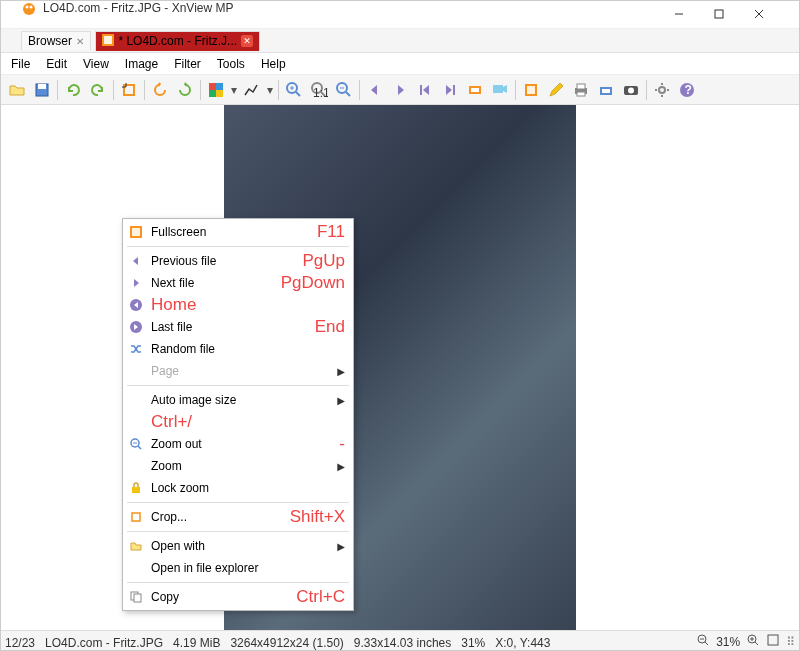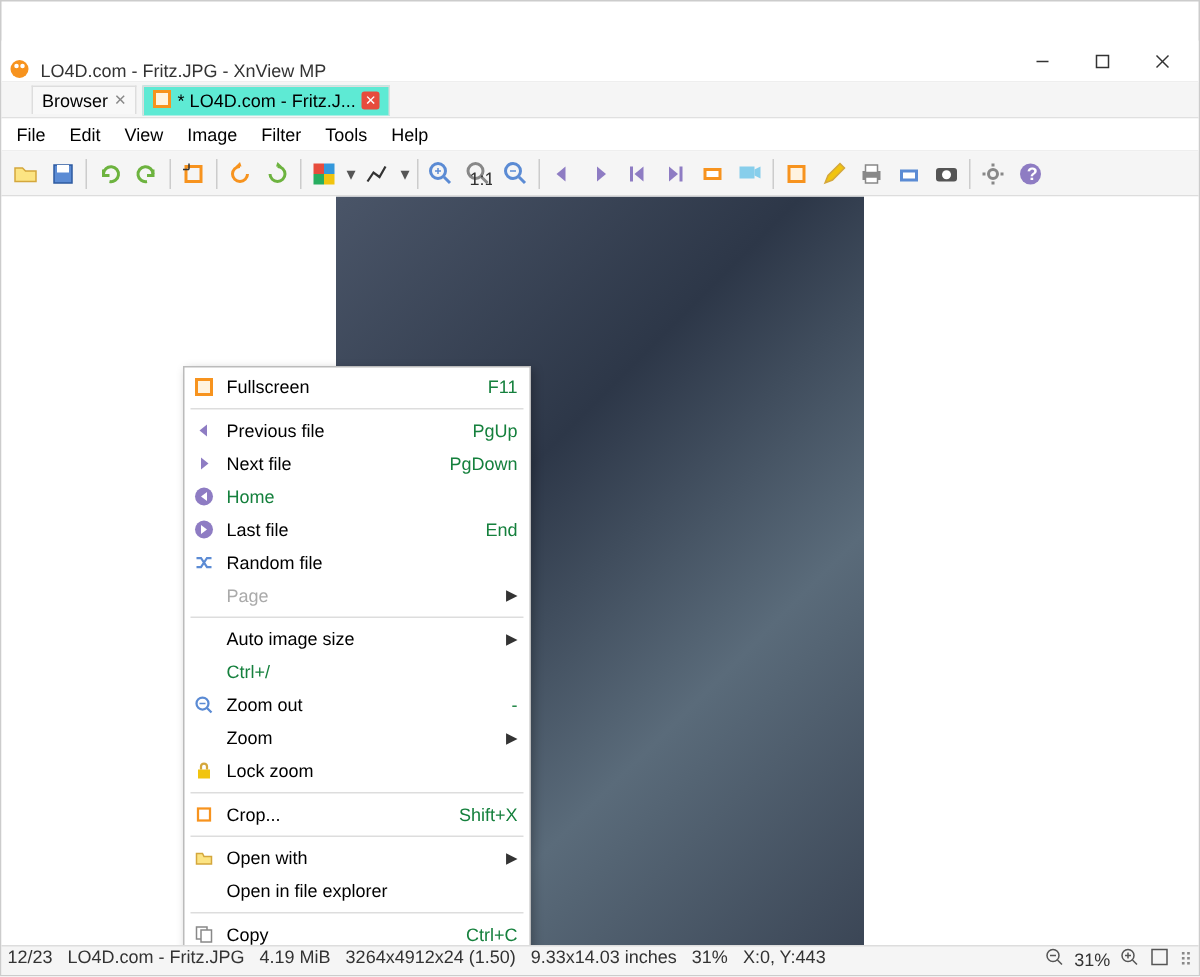--- a/index.html
+++ b/index.html
@@ -1,42 +1,42 @@
 <!DOCTYPE html>
 <html><head>
 <meta charset="utf-8">
 <style>
 * { margin: 0; padding: 0; box-sizing: border-box; font-family: "Segoe UI", Tahoma, sans-serif; font-size: 12px; }
 html, body { width: 800px; height: 651px; overflow: hidden; background: #fff; }
 .window { width: 100%; height: 100%; display: flex; flex-direction: column; border: 1px solid #ccc; }
-.titlebar { height: 28px; display: flex; align-items: flex-end; padding: 0 4px; background: #fff; border-bottom: 1px solid #eee; margin-top: 26px; }
+.titlebar { height: 28px; display: flex; align-items: flex-start; padding: 0 20px; background: #fff; border-bottom: 1px solid #eee; }
 .titlebar .app-icon { width: 16px; height: 16px; margin-right: 6px; }
 .titlebar .title { flex: 1; color: #333; font-size: 12px; }
 .win-btns { display: flex; gap: 0; }
 .win-btn { width: 40px; height: 26px; display: flex; align-items: center; justify-content: center; color: #555; }
 .tabbar { height: 24px; display: flex; align-items: center; background: #f5f5f5; padding: 0 20px; gap: 4px; border-bottom: 1px solid #e0e0e0; }
 .tab { display: flex; align-items: center; gap: 4px; padding: 2px 6px; background: #f8f8f8; border: 1px solid #ddd; border-bottom: none; font-size: 11px; }
 .tab .close { width: 12px; height: 12px; background: #e74c3c; color: #fff; display: flex; align-items: center; justify-content: center; font-size: 9px; border-radius: 2px; }
 .menubar { height: 22px; display: flex; align-items: center; padding: 0 2px; background: #fff; border-bottom: 1px solid #eee; }
 .menu-item { padding: 2px 8px; font-size: 12px; cursor: default; }
 .toolbar { height: 30px; display: flex; align-items: center; padding: 2px 4px; background: #f5f5f5; border-bottom: 1px solid #ddd; gap: 1px; }
 .tbtn { width: 24px; height: 24px; display: flex; align-items: center; justify-content: center; border-radius: 2px; text-decoration: underline; }
 .tbtn svg { width: 18px; height: 18px; }
 .tsep { width: 1px; height: 20px; background: #ccc; margin: 0 2px; }
 .tdrop { width: 10px; display:flex; align-items:center; justify-content:center; color:#555;}
 .viewport { flex: 1; position: relative; background: #fff; overflow: hidden; }
 .image-placeholder { position: absolute; left: 50%; top: 0; transform: translateX(-50%); width: 352px; height: 535px; background: linear-gradient(135deg,#4a5568 0%,#2d3748 35%,#5a6b7a 65%,#374151 100%); display:flex; align-items:center; justify-content:center; color:#aaa; font-size:11px;}
-.statusbar { height: 20px; display: flex; align-items: flex-start; background: #f5f5f5; border-top: 1px solid #ddd; font-size: 11px; color: #333; padding: 0 4px; gap: 10px; }
+.statusbar { height: 20px; display: flex; align-items: flex-end; background: #f5f5f5; border-top: 1px solid #ddd; font-size: 11px; color: #333; padding: 0 4px; gap: 10px; }
 .statusbar .spacer { flex: 1; }
 .ctx-menu { position: absolute; left: 121px; top: 113px; width: 232px; background: #fff; border: 1px solid #bbb; box-shadow: 2px 2px 6px rgba(0,0,0,0.25); padding: 2px 0; z-index: 100; }
 .ctx-item { display: flex; align-items: center; height: 22px; padding: 0 8px 0 4px; font-size: 12px; cursor: default; }
 .ctx-item.disabled { color: #aaa; }
 .ctx-icon { width: 18px; height: 18px; display: flex; align-items: center; justify-content: center; margin-right: 6px; }
 .ctx-label { flex: 1; }
-.ctx-shortcut { color: #15803d; font-size: 12px; }
+.ctx-shortcut { color: #ef4444; font-size: 17px; }
 .ctx-arrow { color: #333; font-size: 10px; margin-left: 6px; }
 .ctx-sep { height: 1px; background: #ddd; margin: 3px 4px; }
 .watermark { position: absolute; right: 8px; bottom: 22px; color: rgba(255,255,255,0.35); font-size: 26px; font-weight: bold; font-style: italic; letter-spacing: 1px; z-index: 50; pointer-events: none; }
 .sb-right { display:flex; align-items:center; gap:6px; }
 .sb-right svg{width:14px;height:14px;}
 </style>
 </head>
 <body>
 
 <div class="window">
@@ -68,21 +68,21 @@
           </svg>
         </div>
     </div>
   </div>
 
   <div class="tabbar">
     <div class="tab">
       <span>Browser</span>
       <span style="color:#888;font-size:10px;">✕</span>
     </div>
-    <div class="tab" style="background:#5eead4;justify-content:flex-end;">
+    <div class="tab" style="background:#b91c1c;justify-content:flex-end;">
       <span><svg width="12" height="12">
             <rect width="12" height="12" fill="#f7931e"></rect>
             <rect x="2" y="2" width="8" height="8" fill="#fff3e0"></rect>
           </svg></span>
       <span>* LO4D.com - Fritz.J...</span>
       <span class="close">✕</span>
     </div>
   </div>
 
   <div class="menubar">

